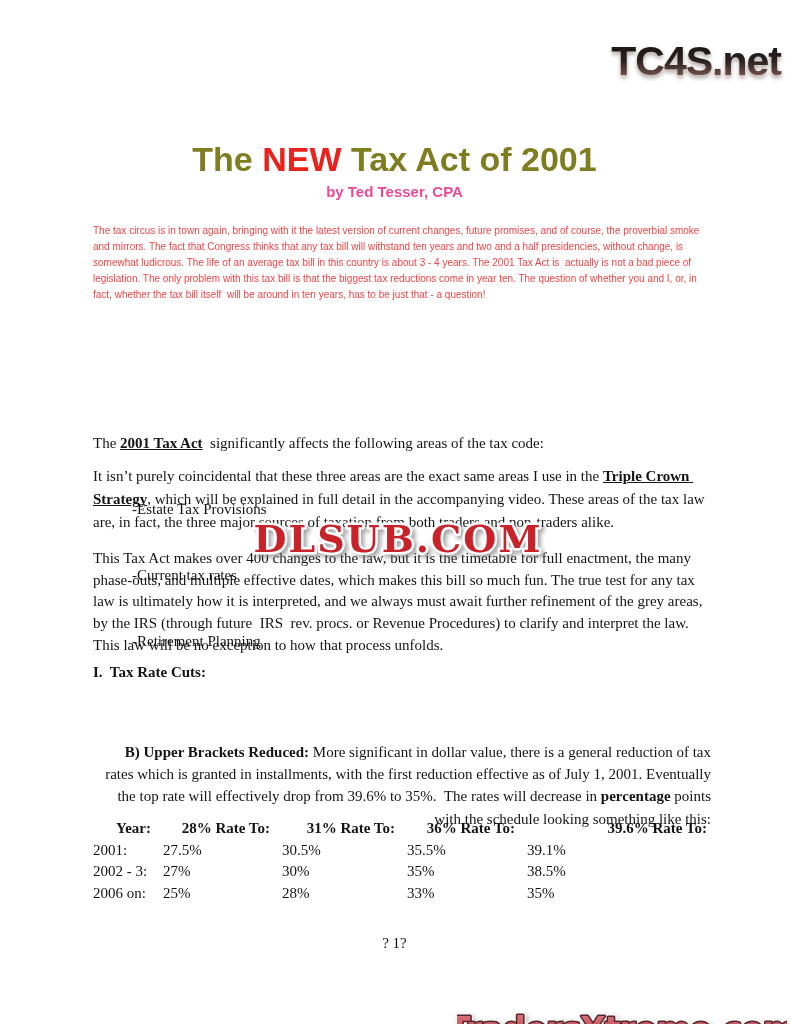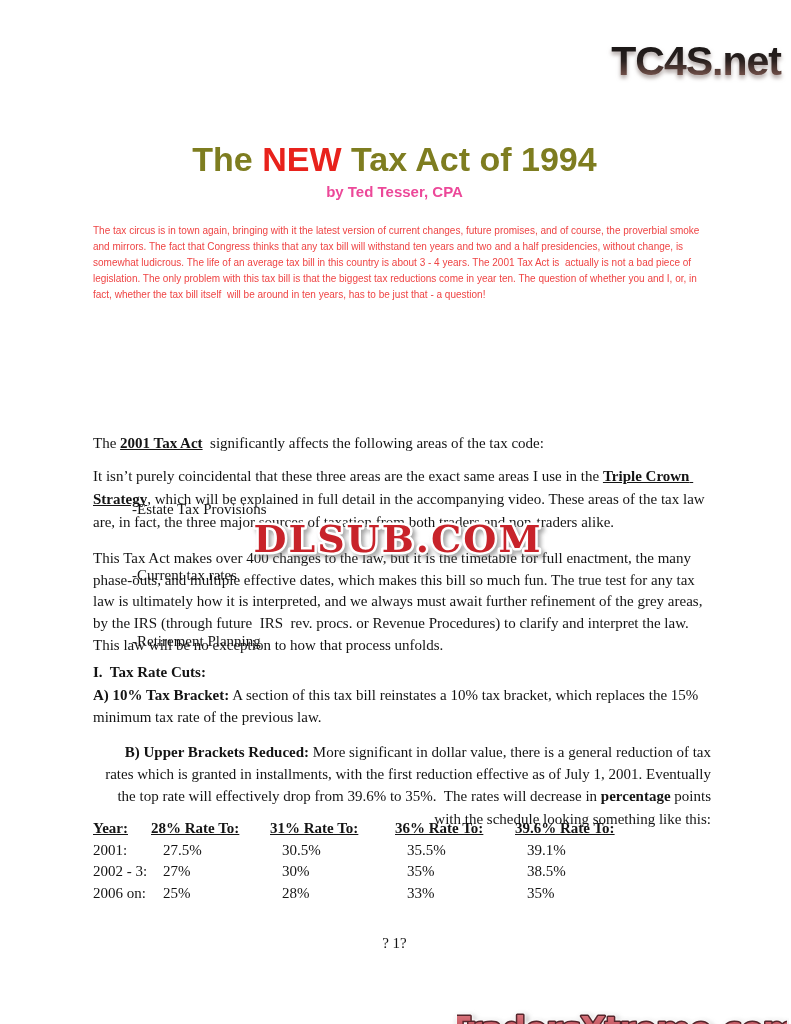--- a/index.html
+++ b/index.html
@@ -35,21 +35,21 @@
   .h1           { top:634px; font-weight:bold; }
   .para-a       { top:657px; }
   .para-b       { top:713px; line-height:22.2px;text-align:right; }
   .b  { font-weight:bold; }
   .bu { font-weight:bold; text-decoration:underline; }
 
   
   table.rates { position:absolute; left:93px; top:790px; width:614px; border-collapse:collapse;
                 table-layout:fixed; font-family:"Liberation Serif", serif; font-size:15px;
                 color:#141414; }
-  table.rates th { text-align:left; font-weight:bold; text-decoration:underline;
+  table.rates th { text-align:right; font-weight:bold; 
                    white-space:nowrap; padding:0; line-height:21.7px; }
   table.rates td { white-space:nowrap; padding:0 0 0 12px; line-height:21.7px; }
   table.rates td:first-child { padding-left:0; }
 
   .pagenum { position:absolute; left:0; top:907px; width:100%; text-align:center;
              font-size:15px; color:#141414; }
 </style>
 </head>
 <body>
 
@@ -59,21 +59,21 @@
     <defs>
       <linearGradient id="tcg" x1="0" y1="0" x2="0" y2="1">
         <stop offset="0%" stop-color="#121212"></stop>
         <stop offset="50%" stop-color="#2a211f"></stop>
         <stop offset="100%" stop-color="#9c6c62"></stop>
       </linearGradient>
     </defs>
     <text x="201" y="42" text-anchor="end" font-family="'Liberation Sans', sans-serif" font-weight="bold" font-size="41" letter-spacing="-1" fill="url(#tcg)">TC4S.net</text>
   </svg>
 
-  <div class="title"><span>The </span><span class="red">NEW</span><span> Tax Act of 1994</span></div>
+  <div class="title"><span>The </span><span class="red">NEW</span><span> Tax Act of 2001</span></div>
   <div class="byline">by Ted Tesser, CPA</div>
 
   <div class="intro">The tax circus is in town again, bringing with it the latest version of current changes, future promises, and of course, the proverbial smoke and mirrors. The fact that Congress thinks that any tax bill will withstand ten years and two and a half presidencies, without change, is somewhat ludicrous. The life of an average tax bill in this country is about 3 - 4 years. The 2001 Tax Act is  actually is not a bad piece of legislation. The only problem with this tax bill is that the biggest tax reductions come in year ten. The question of whether you and I, or, in fact, whether the tax bill itself  will be around in ten years, has to be just that - a question!</div>
 
   <div class="block affects">
     <div><span>The </span><span class="bu">2001 Tax Act</span><span>  significantly affects the following areas of the tax code:</span></div>
     <div class="li">-Estate Tax Provisions</div>
     <div class="li">-Current tax rates</div>
     <div class="li">-Retirement Planning</div>
   </div>
@@ -81,21 +81,20 @@
   <div class="block coincidental"><span>It isn’t purely coincidental that these three areas are the exact same areas I use in the </span><span class="bu">Triple Crown Strategy</span><span>, which will be explained in full detail in the accompanying video. These areas of the tax law are, in fact, the three major sources of taxation from both traders and non-traders alike.</span></div>
 
   <svg class="dlsub" width="324" height="54">
     <text x="162" y="40" text-anchor="middle" font-family="'DejaVu Serif', serif" font-weight="bold" font-size="38" letter-spacing="2" fill="#c8232a" stroke="#ffffff" stroke-width="5" paint-order="stroke" stroke-linejoin="round">DLSUB.COM</text>
   </svg>
 
   <div class="block thisact">This Tax Act makes over 400 changes to the law, but it is the timetable for full enactment, the many phase-outs, and multiple effective dates, which makes this bill so much fun. The true test for any tax law is ultimately how it is interpreted, and we always must await further refinement of the grey areas, by the IRS (through future  IRS  rev. procs. or Revenue Procedures) to clarify and interpret the law. This law will be no exception to how that process unfolds.</div>
 
   <div class="block h1">I.  Tax Rate Cuts:</div>
 
-  <div class="block para-a"><span class="b">A) 10% Tax Bracket:</span><span> A section of this tax bill reinstates a 10% tax bracket, which replaces the 15% minimum tax rate of the previous law.</span></div>
 
   <div class="block para-b"><span class="b">B) Upper Brackets Reduced:</span><span> More significant in dollar value, there is a general reduction of tax rates which is granted in installments, with the first reduction effective as of July 1, 2001. Eventually the top rate will effectively drop from 39.6% to 35%.  The rates will decrease in </span><span class="b">percentage</span><span> points with the schedule looking something like this:</span></div>
 
   <table class="rates">
     <colgroup>
       <col style="width:58px">
         <col style="width:119px">
         <col style="width:125px">
         <col style="width:120px">
         <col>

